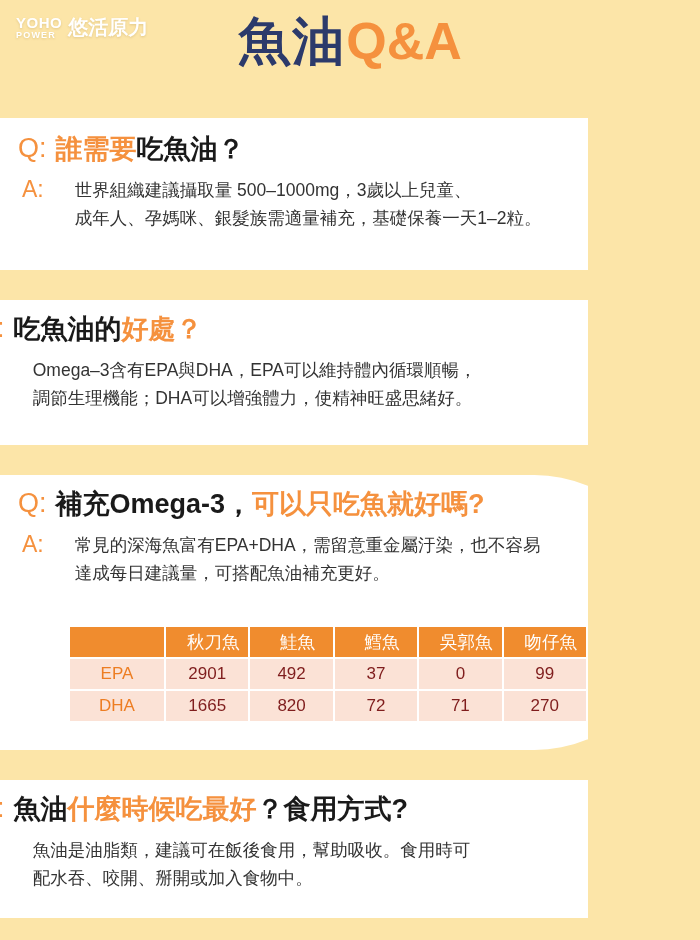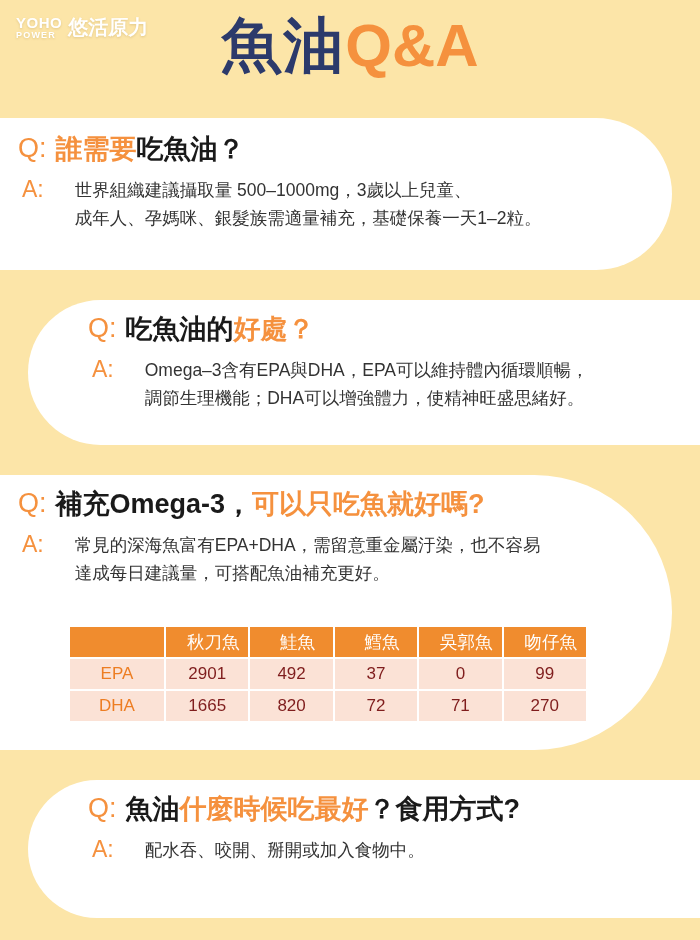--- a/index.html
+++ b/index.html
@@ -10,21 +10,21 @@
     width: 700px;
     height: 940px;
     background: #FCE5A8;
     font-family: "Liberation Sans", "DejaVu Sans", sans-serif;
     overflow: hidden;
     position: relative;
   }
 
   .page {
     position: relative;
-    width: 700px;
+    width: 588px;
     height: 940px;
     background: #FCE5A8;
     overflow: hidden;
   }
 
   
   .header {
     position: absolute;
     left: 0;
     top: 0;
@@ -64,21 +64,21 @@
     font-weight: bold;
     letter-spacing: 0px;
   }
 
   .title {
     position: absolute;
     left: 0;
     top: 14px;
     width: 700px;
     text-align: center;
-    font-size: 60px;
+    font-size: 52px;
     font-weight: bold;
     line-height: 1.05;
     white-space: nowrap;
   }
   .title-cn {
     color: #2C3A6B;
     letter-spacing: 2px;
   }
   .title-qa {
     color: #F5913E;
@@ -310,18 +310,19 @@
   </div>
 
   <div class="card left-round" id="card4">
     <div class="qrow" id="c4-q">
       <span class="marker q-marker">Q:</span>
       <span class="qtext"><span>魚油</span><span class="hl">什麼時候吃最好</span><span>？食用方式?</span></span>
     </div>
     <div class="arow" id="c4-a">
       <span class="marker a-marker">A:</span>
       <span class="atext">
+        <div>魚油是油脂類，建議可在飯後食用，幫助吸收。食用時可</div>
         <div>配水吞、咬開、掰開或加入食物中。</div>
       </span>
     </div>
   </div>
 
 </div>
 
 </body></html>

